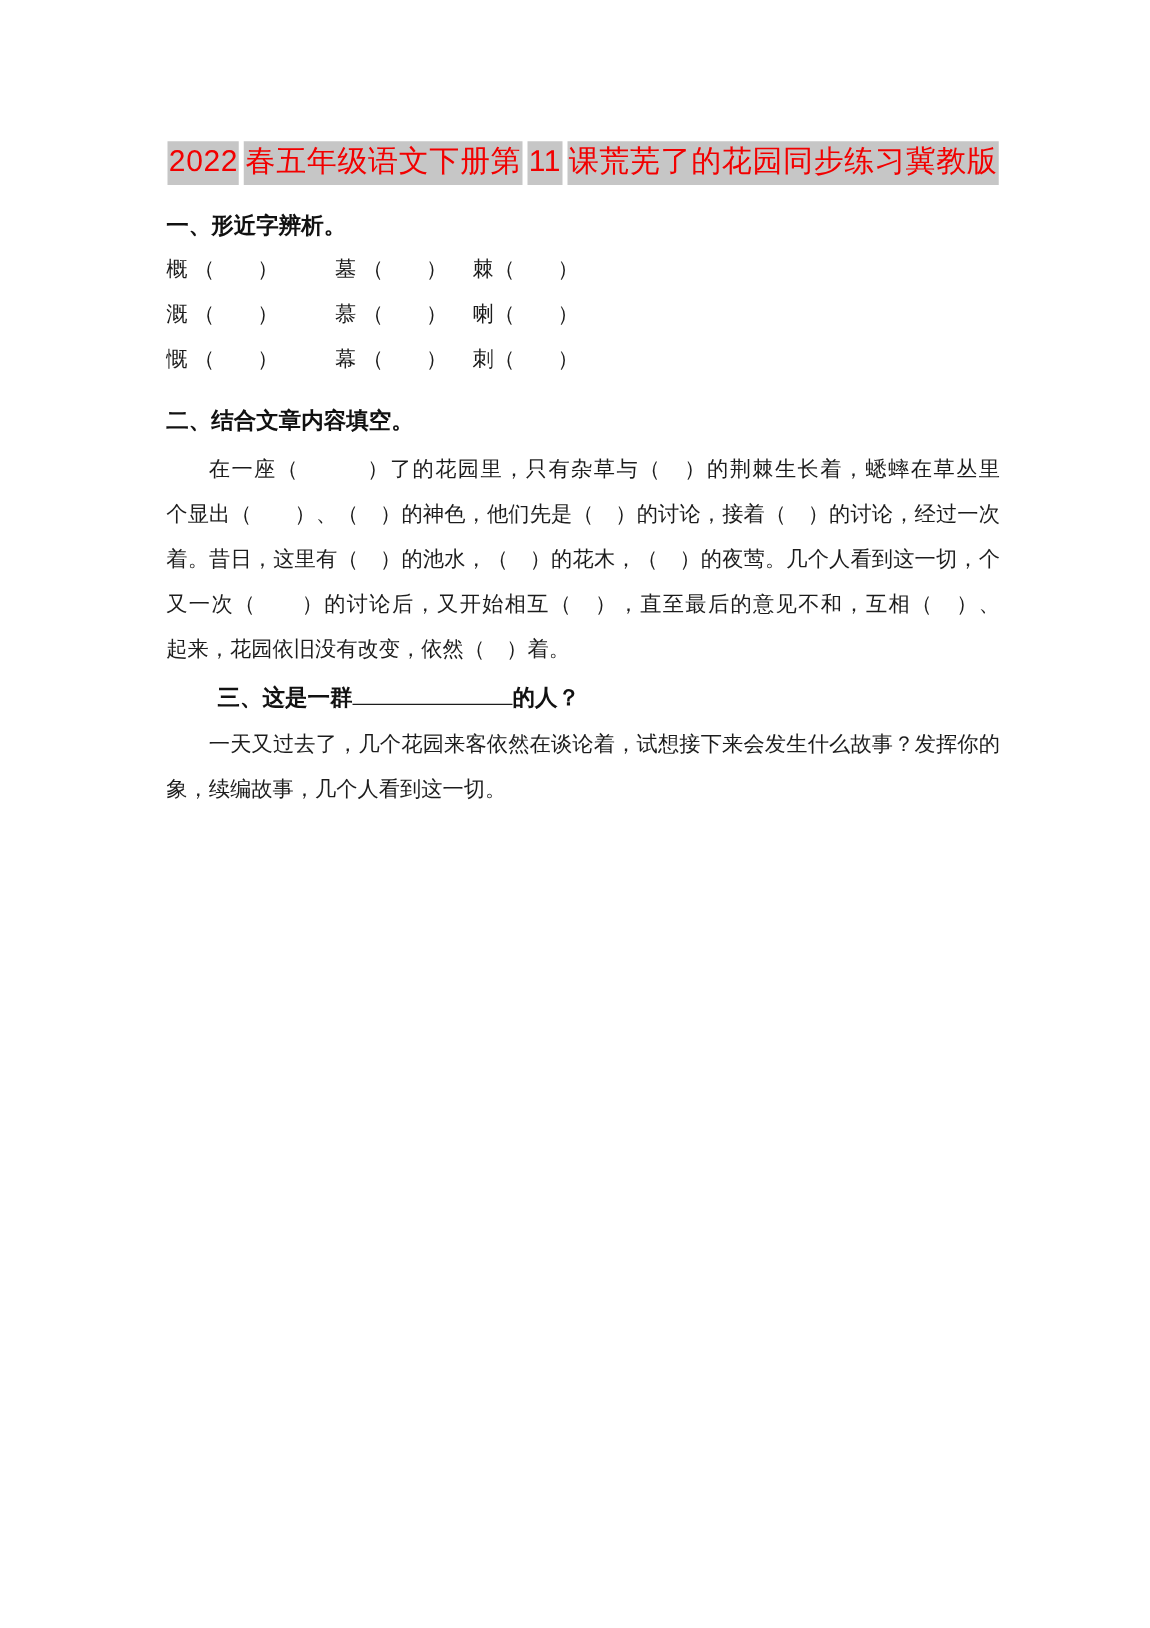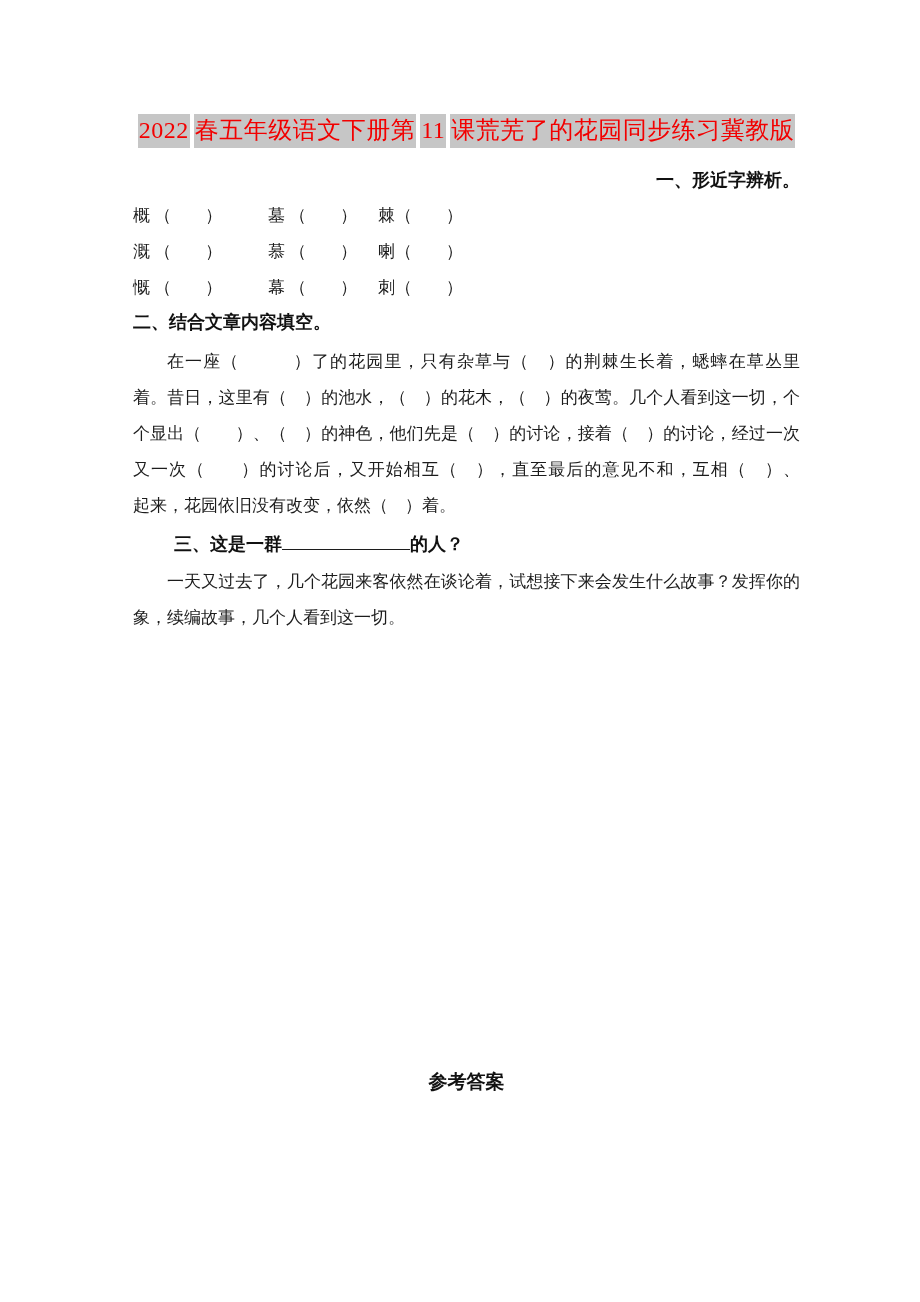--- a/index.html
+++ b/index.html
@@ -5,21 +5,21 @@
   html, body {
     margin: 0;
     padding: 0;
     background: #ffffff;
   }
   .page {
     position: relative;
     width: 920px;
     height: 1302px;
     background: #ffffff;
-    font-family: Liberation Serif, serif;
+    font-family: Liberation Sans, sans-serif;
     color: #1c1c1c;
     overflow: hidden;
   }
   .content {
     box-sizing: border-box;
     width: 920px;
     padding: 112px 120px 0 133px; 
   }
   
   .doc-title {
@@ -38,22 +38,22 @@
     margin-right: 4px;
   }
   .doc-title .hl:last-child { margin-right: 0; }
   
   .heading {
     font-weight: bold;
     font-size: 18px;
     line-height: 24px;
     color: #111111;
   }
-  .h1 { margin-top: 20px; text-align: right; }
-  .h2 { margin-top: 4px; }
+  .h1 { margin-top: 20px; }
+  .h2 { margin-top: 18px; }
   .h3 { margin-top: 6px; margin-left: 41px; }
   .h4 { margin-top: 12px; }
   
   .char-rows { margin-top: 6px; }
   .char-row {
     display: flex;
     font-size: 17px;
     line-height: 36px;
     height: 36px;
   }
@@ -121,32 +121,31 @@
         <span class="c1">慨 （　　）</span>
         <span class="c2">幕 （　　）</span>
         <span class="c3">刺（　　）</span>
       </div>
     </div>
 
     <div class="heading h2">二、结合文章内容填空。</div>
 
     <div class="para">
       <div class="pline first">在一座（　　　）了的花园里，只有杂草与（　）的荆棘生长着，蟋蟀在草丛里（　）</div>
+      <div class="pline">个显出（　　）、（　）的神色，他们先是（　）的讨论，接着（　）的讨论，经过一次</div>
       <div class="pline">着。昔日，这里有（　）的池水，（　）的花木，（　）的夜莺。几个人看到这一切，个</div>
-      <div class="pline">个显出（　　）、（　）的神色，他们先是（　）的讨论，接着（　）的讨论，经过一次</div>
       <div class="pline">又一次（　　）的讨论后，又开始相互（　），直至最后的意见不和，互相（　）、（　）</div>
       <div class="pline last">起来，花园依旧没有改变，依然（　）着。</div>
     </div>
 
     <div class="heading h3">
       <span>三、这是一群</span><span class="blank-line"></span><span>的人？</span>
     </div>
 
 
     <div class="para para2">
       <div class="pline first">一天又过去了，几个花园来客依然在谈论着，试想接下来会发生什么故事？发挥你的想</div>
       <div class="pline last">象，续编故事，几个人看到这一切。</div>
     </div>
 
-    <div class="answers">参考答案</div>
 
   </div>
 </div>
 
 </body></html>

